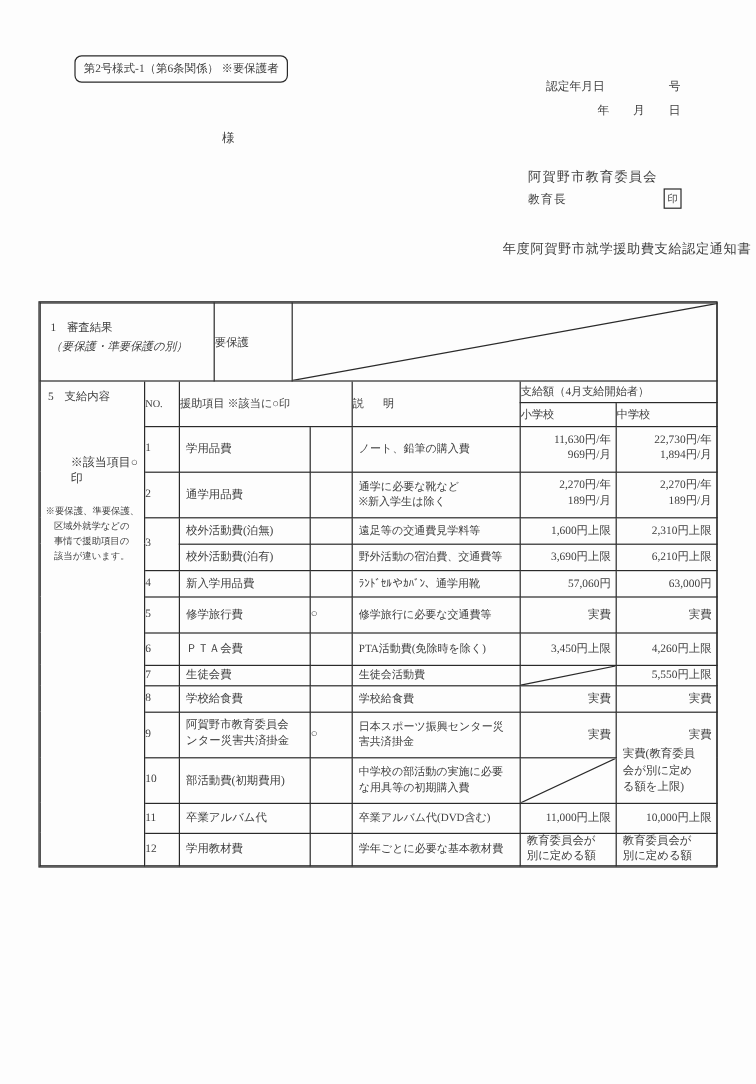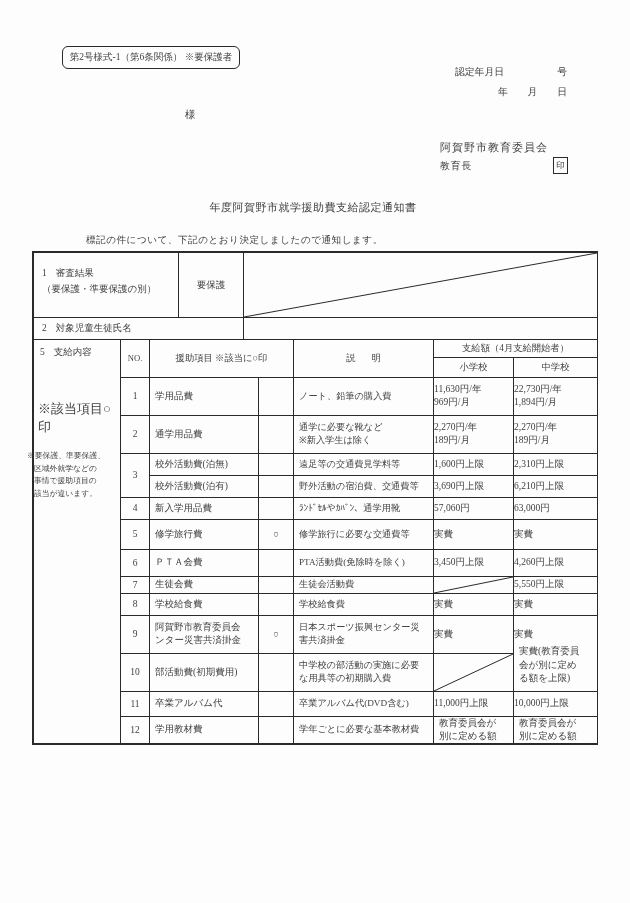--- a/index.html
+++ b/index.html
@@ -14,48 +14,48 @@
     left:62px;top:46px;width:176px;height:21px;border:1px solid #2a2a2a;border-radius:6px;
     display:flex;align-items:center;justify-content:center;font-size:9.5px;white-space:nowrap;
   }
   .docno{left:455px;top:66px;width:112px;display:flex;justify-content:space-between;font-size:9.8px;}
   .docdate{left:498px;top:86px;width:69px;display:flex;justify-content:space-between;font-size:9.8px;}
   .addressee{left:185px;top:108px;font-size:10.5px;}
   .issuer-org{left:440px;top:140px;font-size:11px;letter-spacing:1px;}
   .issuer-title{left:440px;top:160px;font-size:9.8px;letter-spacing:1px;}
   .sealbox{left:553px;top:157px;width:13px;height:15px;border:1px solid #2a2a2a;
     display:flex;align-items:center;justify-content:center;font-size:8.5px;}
-  .doc-title{left:0;top:200px;width:626px;text-align:center;font-size:11px;letter-spacing:0.5px;}
+  .doc-title{left:0;top:200px;width:626px;text-align:right;font-size:11px;letter-spacing:0.5px;}
   .intro{left:86px;top:234px;font-size:9.6px;letter-spacing:0.5px;}
   
   .twrap{left:33px;top:252px;width:564px;outline:1px solid #2a2a2a;}
   table{border-collapse:collapse;table-layout:fixed;width:564px;}
   td{border:1px solid #2a2a2a;padding:0;font-size:9.5px;vertical-align:middle;overflow:visible;}
   .btable tr:first-child > td{border-top:none;}
-  .c{text-align:center;}
+  .c{text-align:left;}
   .pl{padding-left:5px;}
-  .pr{padding-right:4px;}
+  .pr{text-align:right;padding-right:4px;}
   .ml{white-space:pre-line;line-height:13px;}
   .top{vertical-align:top;}
   .numgap{margin-left:9px;}
   .lblline{padding-left:8px;}
-  .lbl2{padding-left:8px;margin-top:3px;}
+  .lbl2{padding-left:8px;margin-top:3px;font-style:italic;}
   
   .diagcell{position:relative;}
   .diagcell svg{position:absolute;left:0;top:0;width:100%;height:100%;display:block;}
   
   .dates{display:flex;align-items:center;}
   .dates span{margin-right:26px;}
   .dates .first{margin-left:58px;}
   .dates .gap2{margin-left:30px;}
   
   .leftcol{vertical-align:top;font-size:9.5px;}
   .leftcol .head{padding:6px 0 0 6px;}
-  .note1{font-size:13px;padding-left:4px;margin-top:41px;}
-  .note2{font-size:7.8px;line-height:12.5px;margin-top:14px;text-indent:-7px;
+  .note1{font-size:10px;padding-left:4px;margin-top:41px;margin-left:21px;}
+  .note2{font-size:7.8px;line-height:12.5px;margin-top:14px;padding-left:11px;text-indent:-7px;
     padding-right:2px;white-space:pre-line;}
   .spread{letter-spacing:1.7em;margin-right:-1.7em;}
   .hdr{font-size:9.3px;font-family:Liberation Serif, serif;}
   .nofs{font-size:8.6px;}
   .desc{font-size:9.2px;}
   .bh{border-bottom-style:hidden;}
   .jr10{margin-top:-8px;line-height:13.5px;}
   
   .h65{height:65px;}.h22{height:22px;}.h20{height:20px;}.h21{height:21px;}
   .h17{height:17px;}.h38{height:38px;}.h30{height:30px;}.h27{height:27px;}
@@ -83,21 +83,20 @@
 
   <div class="abs addressee">様</div>
 
   <div class="abs issuer-org">阿賀野市教育委員会</div>
   <div class="abs issuer-title">教育長</div>
   <div class="abs sealbox">
     <span>印</span>
   </div>
 
   <div class="abs doc-title">年度阿賀野市就学援助費支給認定通知書</div>
-  <div class="abs intro">標記の件について、下記のとおり決定しましたので通知します。</div>
 
   <div class="abs twrap">
 
     <table>
       <colgroup>
           <col style="width:145px">
           <col style="width:65px">
           <col style="width:354px">
         </colgroup>
       <tbody>
@@ -107,28 +106,20 @@
             <span>1</span><span class="numgap">審査結果</span>
           </div>
           <div class="lbl2">（要保護・準要保護の別）</div>
         </td>
         <td class="c">要保護</td>
         <td class="diagcell">
           <svg viewBox="0 0 100 100" preserveAspectRatio="none">
             <line x1="0" y1="100" x2="100" y2="0" stroke="#2a2a2a" stroke-width="1" vector-effect="non-scaling-stroke"></line>
           </svg>
         </td>
-      </tr>
-      <tr class="h22">
-        <td colspan="2">
-          <div class="lblline">
-            <span>2</span><span class="numgap">対象児童生徒氏名</span>
-          </div>
-        </td>
-        <td></td>
       </tr>
     </tbody>
       </table>
 
     <table class="btable">
       <colgroup>
         <col style="width:87px">
           <col style="width:29px">
           <col style="width:109px">
         <col style="width:35px">

